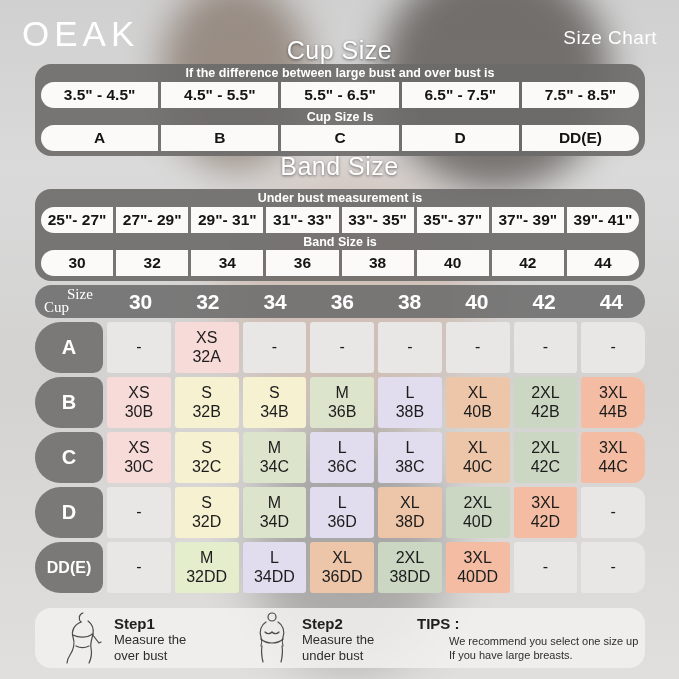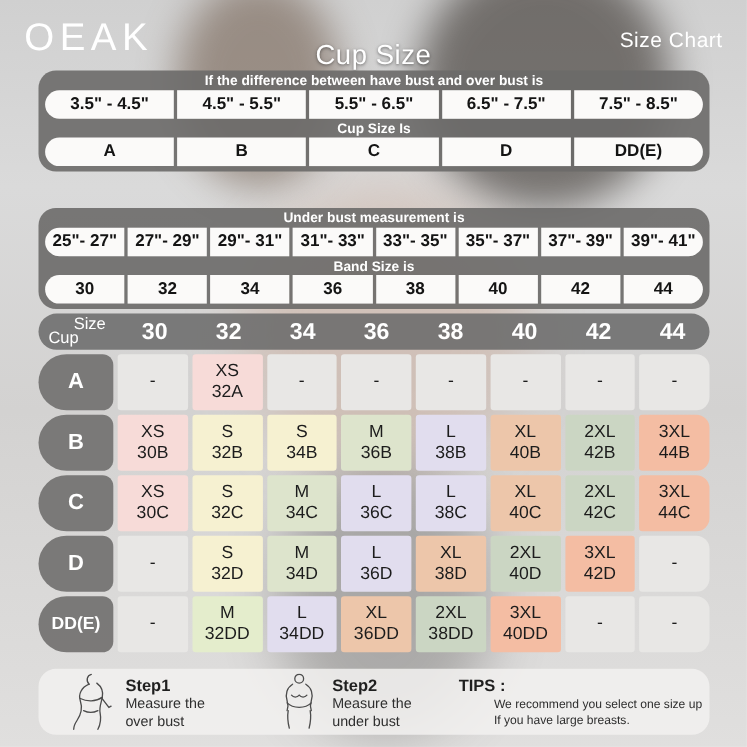--- a/index.html
+++ b/index.html
@@ -28,21 +28,21 @@
   .strip-label{height:15px;line-height:15px;text-align:center;color:#fff;font-size:12.5px;font-weight:700;}
   .strip-label.mid{margin-top:2px;height:14px;line-height:14px;}
   .pill-row{display:flex;gap:3px;height:26px;margin-top:1px;}
   .pcell{flex:1;background:#fbfaf9;display:flex;align-items:center;justify-content:center;
     font-size:15.5px;font-weight:600;color:#141414;}
   .pill-row .pcell:first-child{border-radius:13px 0 0 13px;}
   .pill-row .pcell:last-child{border-radius:0 13px 13px 0;}
 
   .mhead{position:absolute;left:35px;top:285px;width:610px;height:33px;background:rgba(104,104,104,.85);
     border-radius:17px;display:flex;align-items:center;box-sizing:border-box;}
-  .mcorner{width:72px;height:100%;position:relative;color:#fff;}
+  .mcorner{width:72px;height:100%;position:relative;color:#fff;font-family:Liberation Serif, serif;}
   .mcorner .sz{position:absolute;top:1px;left:32px;font-size:15px;}
   .mcorner .cp{position:absolute;bottom:2px;left:9px;font-size:15px;margin-top:48px;}
   .mcols{flex:1;display:flex;height:100%;}
   .mcol{flex:1;display:flex;align-items:center;justify-content:center;color:#fff;font-weight:700;font-size:21px;}
 
   .matrix{position:absolute;left:35px;top:322px;width:610px;}
   .mrow{display:flex;gap:4px;height:51px;margin-bottom:4px;}
   .mlabel{width:68px;background:rgba(117,116,115,.95);border-radius:26px 10px 10px 26px;color:#fff;
     font-weight:700;font-size:20px;display:flex;align-items:center;justify-content:center;flex:none;}
   .mlabel.small{font-size:16px;}
@@ -68,38 +68,39 @@
   <div class="blob hair-r"></div>
   <div class="blob skin"></div>
   <div class="blob cloth"></div>
 
   <div class="layer">
     <div class="logo">OEAK</div>
     <div class="size-chart">Size Chart</div>
 
     <div id="cup-title" class="sec-title">Cup Size</div>
     <div id="cup-box" class="darkbox">
-      <div class="strip-label">If the  difference between have bust and over bust is</div>
+      <div class="strip-label">If the  difference between large bust and over bust is</div>
       <div class="pill-row">
           <div class="pcell">3.5" -  4.5"</div>
           <div class="pcell">4.5" -  5.5"</div>
           <div class="pcell">5.5" -  6.5"</div>
           <div class="pcell">6.5" -  7.5"</div>
           <div class="pcell">7.5" -  8.5"</div>
         </div>
       <div class="strip-label mid">Cup Size Is</div>
       <div class="pill-row">
           <div class="pcell">A</div>
           <div class="pcell">B</div>
           <div class="pcell">C</div>
           <div class="pcell">D</div>
           <div class="pcell">DD(E)</div>
         </div>
     </div>
 
+    <div id="band-title" class="sec-title">Band Size</div>
     <div id="band-box" class="darkbox">
       <div class="strip-label">Under bust measurement is</div>
       <div class="pill-row">
           <div class="pcell">25"- 27"</div>
           <div class="pcell">27"- 29"</div>
           <div class="pcell">29"- 31"</div>
           <div class="pcell">31"- 33"</div>
           <div class="pcell">33"- 35"</div>
           <div class="pcell">35"- 37"</div>
           <div class="pcell">37"- 39"</div>

